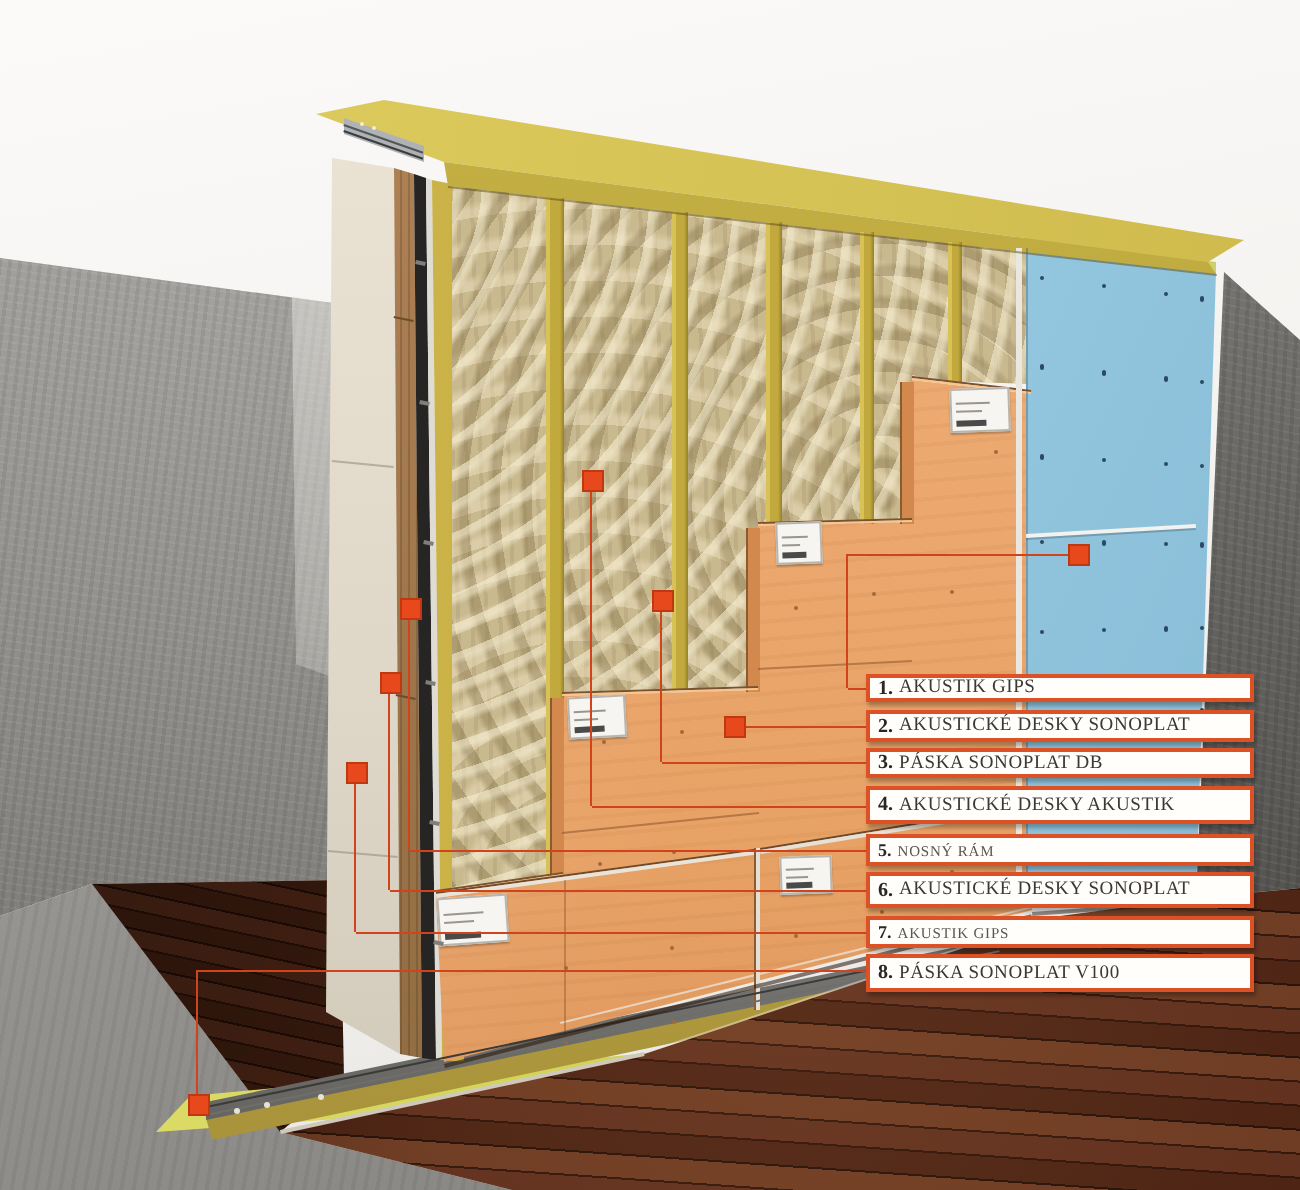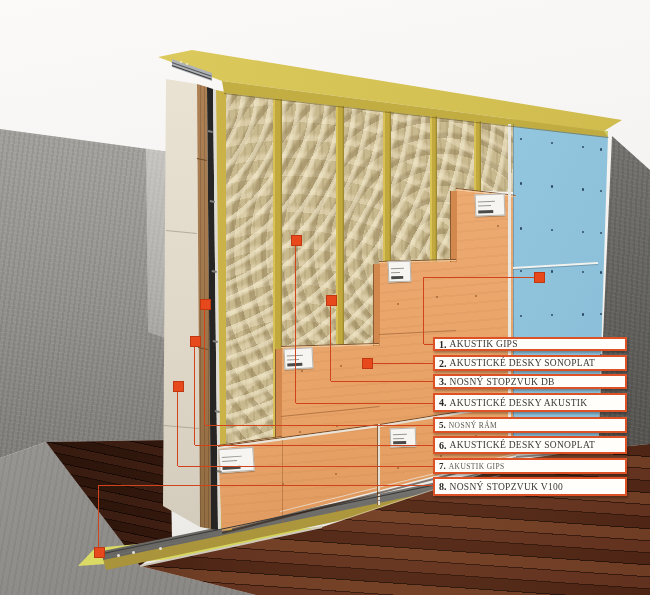--- a/index.html
+++ b/index.html
@@ -292,36 +292,36 @@
     <div class="legend-box" style="top:337px;height:14px">
         <span class="num">1.</span>
         <span class="lbl">AKUSTIK GIPS</span>
       </div>
     <div class="legend-box" style="top:355px;height:16px">
         <span class="num">2.</span>
         <span class="lbl">AKUSTICKÉ DESKY SONOPLAT</span>
       </div>
     <div class="legend-box" style="top:374px;height:15px">
         <span class="num">3.</span>
-        <span class="lbl">NOSNÝ STOPZVUK DB</span>
+        <span class="lbl">PÁSKA SONOPLAT DB</span>
       </div>
     <div class="legend-box" style="top:393px;height:19px">
         <span class="num">4.</span>
         <span class="lbl">AKUSTICKÉ DESKY AKUSTIK</span>
       </div>
     <div class="legend-box compact" style="top:417px;height:16px">
         <span class="num">5.</span>
         <span class="lbl">NOSNÝ RÁM</span>
       </div>
     <div class="legend-box" style="top:436px;height:18px">
         <span class="num">6.</span>
         <span class="lbl">AKUSTICKÉ DESKY SONOPLAT</span>
       </div>
     <div class="legend-box compact" style="top:458px;height:16px">
         <span class="num">7.</span>
         <span class="lbl">AKUSTIK GIPS</span>
       </div>
     <div class="legend-box" style="top:477px;height:19px">
         <span class="num">8.</span>
-        <span class="lbl">NOSNÝ STOPZVUK V100</span>
+        <span class="lbl">PÁSKA SONOPLAT V100</span>
       </div>
   </div>
 </div>
 
 </body></html>

